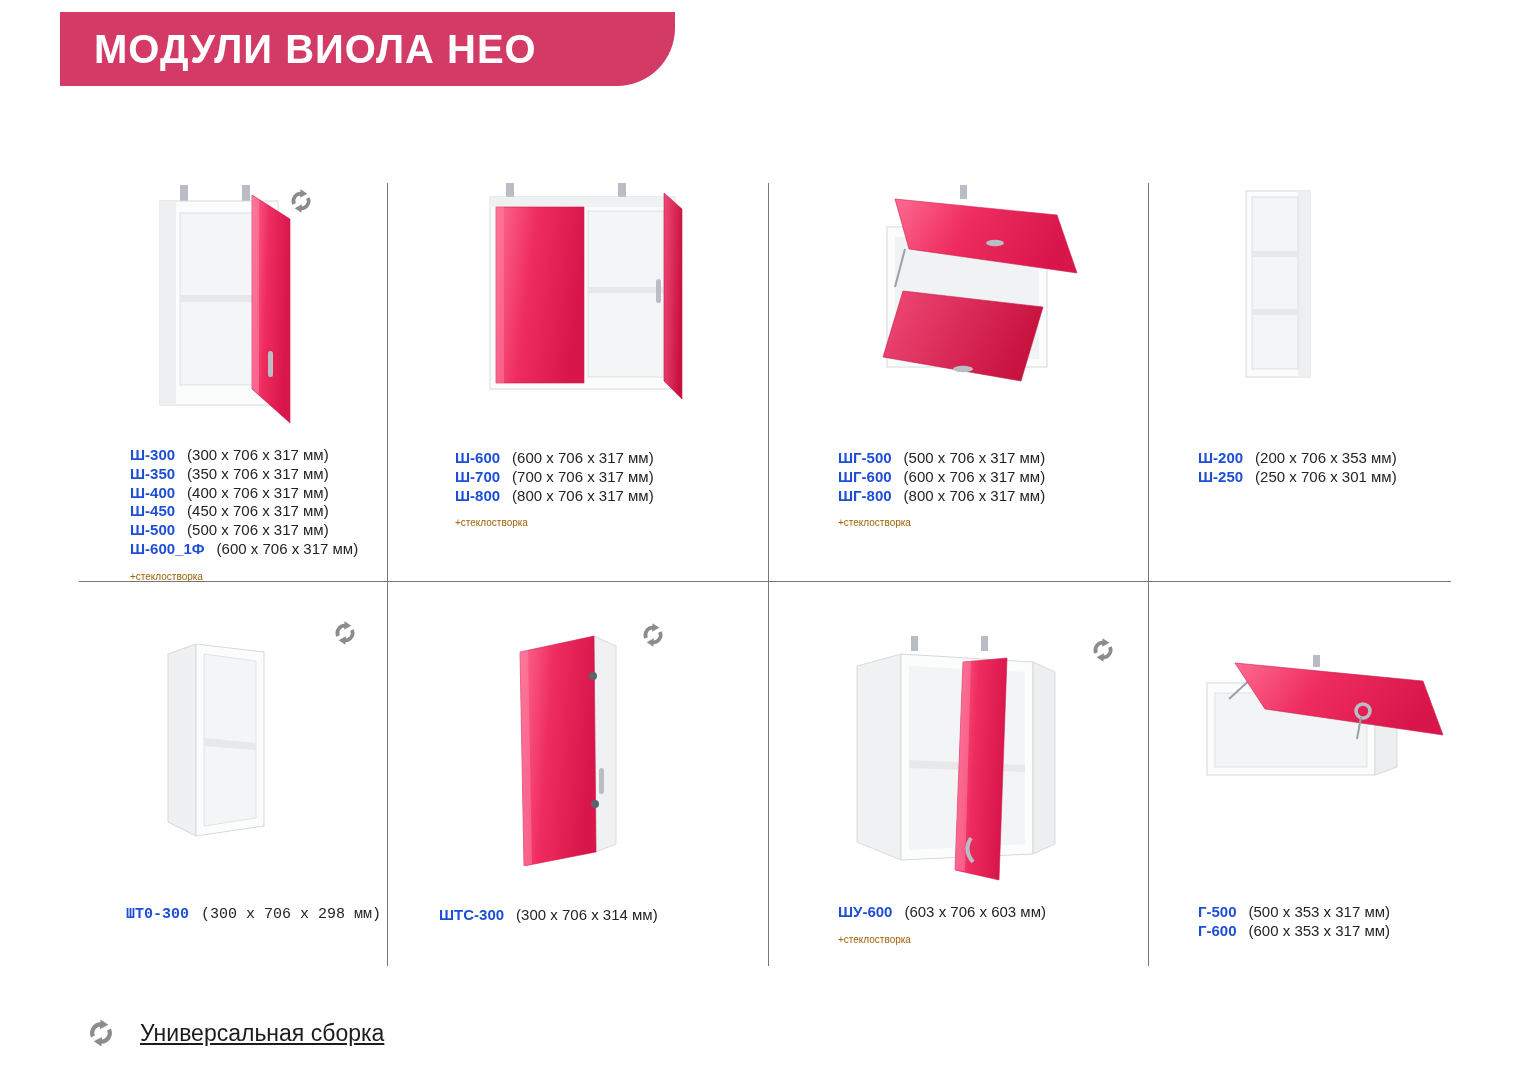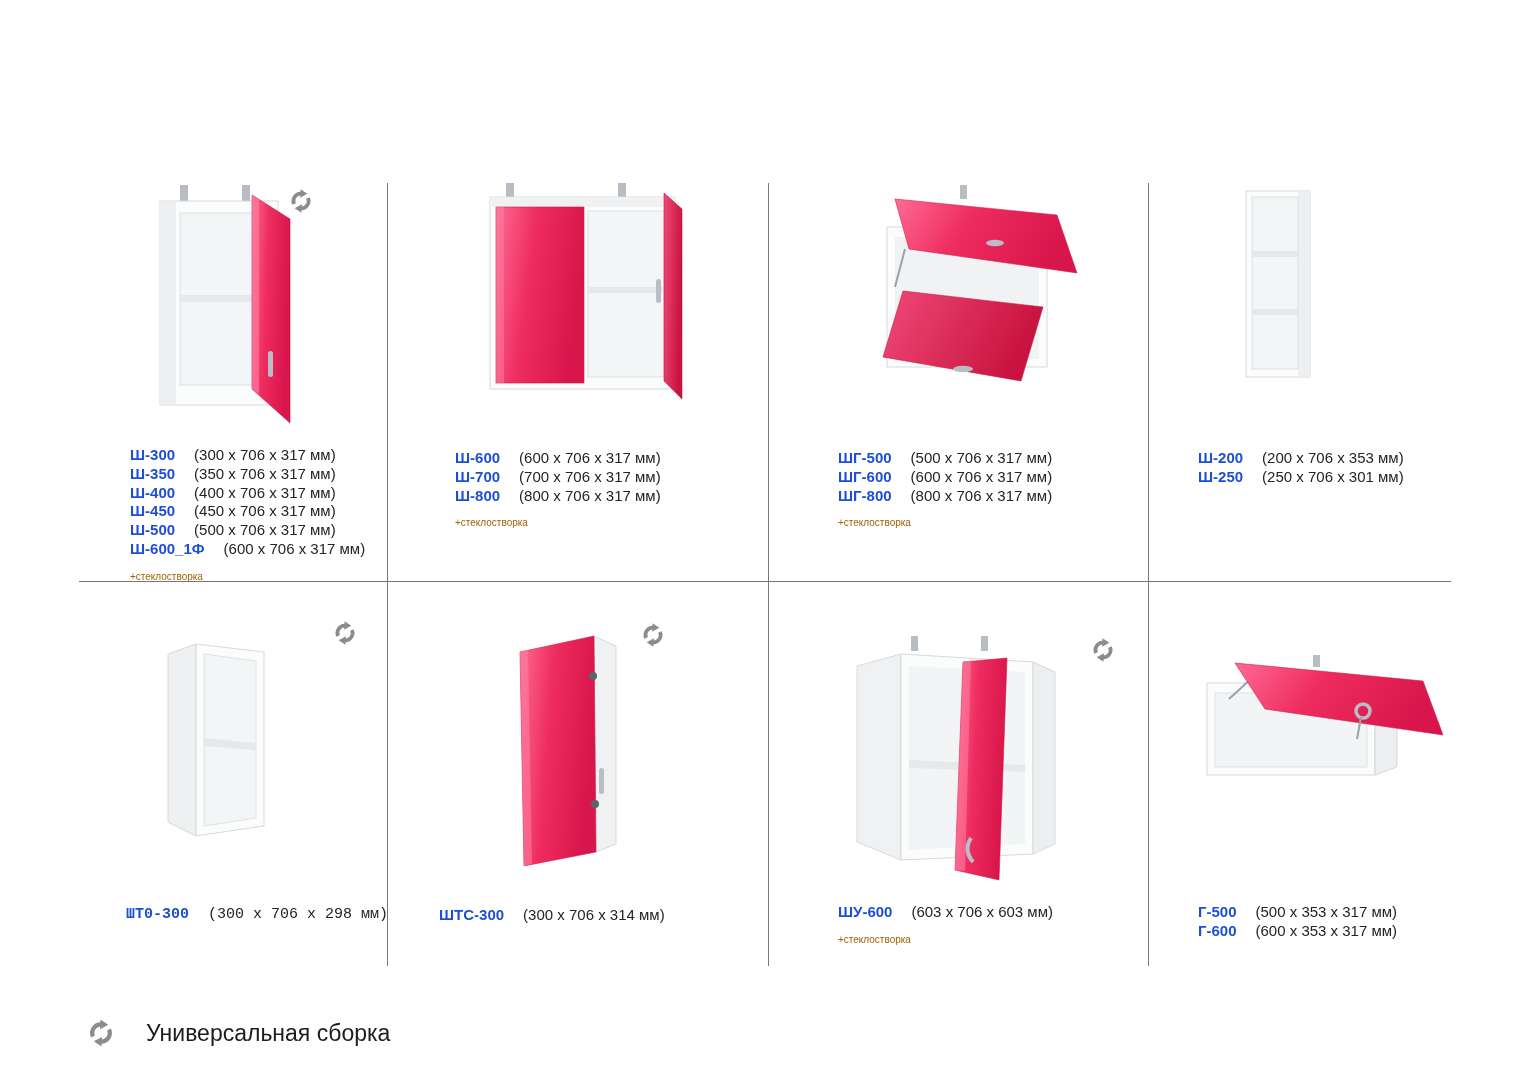--- a/index.html
+++ b/index.html
@@ -31,32 +31,32 @@
   .cab { position:absolute; }
   
   .u-icon { position:absolute; width:26px; height:26px; }
   .ui1 { left:288px;  top:188px; }
   .ui5 { left:332px;  top:620px; }
   .ui6 { left:640px;  top:622px; }
   .ui7 { left:1090px; top:637px; }
   
   .cell-text { position:absolute; font-size:15px; line-height:18.8px; white-space:nowrap; }
   .cell-text .ml b   { font-weight:bold; color:#1d4ed8; }
-  .cell-text .dims   { margin-left:19px; color:#242424; font-weight:normal; }
+  .cell-text .dims   { margin-left:12px; color:#242424; font-weight:normal; }
   .cell-text .note   { font-size:10px; margin-top:9px; color:#a16207; }
   .ct0 { left:130px;  top:446px; }
   .ct1 { left:455px;  top:449px; }
   .ct2 { left:838px;  top:449px; }
   .ct3 { left:1198px; top:449px; }
   .ct4 { left:126px;  top:906px;font-family:Liberation Mono, monospace; }
   .ct5 { left:439px;  top:906px; }
   .ct6 { left:838px;  top:903px; }
   .ct7 { left:1198px; top:903px; }
   
-  .footer { position:absolute; left:86px; top:1018px; display:flex; align-items:center; gap:30px; }
+  .footer { position:absolute; left:86px; top:1018px; display:flex; align-items:center; gap:24px;text-decoration:underline; }
   .footer .f-icon { width:30px; height:30px; }
   .footer span { font-size:23px; color:#1c1c1e; }
 </style>
 </head>
 <body>
 
 <svg width="0" height="0" style="position:absolute" aria-hidden="true">
   <defs>
     <linearGradient id="pg" x1="0" y1="0" x2="1" y2="0.25">
       <stop offset="0" stop-color="#ff6b93"></stop>
@@ -73,20 +73,23 @@
         <path d="M18.4 9.2 A6.8 6.8 0 0 1 11.6 18.8"></path>
       </g>
       <polygon fill="#8c8c8c" points="11.6,1.2 17.8,5.4 11.2,8.9"></polygon>
       <polygon fill="#8c8c8c" points="12.4,22.8 6.2,18.6 12.8,15.1"></polygon>
     </symbol>
   </defs>
 </svg>
 
 <div class="page">
 
+  <div class="banner">
+    <span>МОДУЛИ ВИОЛА НЕО</span>
+  </div>
 
   <div class="vline v1"></div>
   <div class="vline v2"></div>
   <div class="vline v3"></div>
   <div class="hline"></div>
 
   <div class="cab" style="left:130px;top:183px">
     <svg width="200" height="255" viewBox="0 0 200 255">
       <rect x="50" y="2" width="8" height="16" fill="#b7bdc3"></rect>
         <rect x="112" y="2" width="8" height="16" fill="#b7bdc3"></rect>

